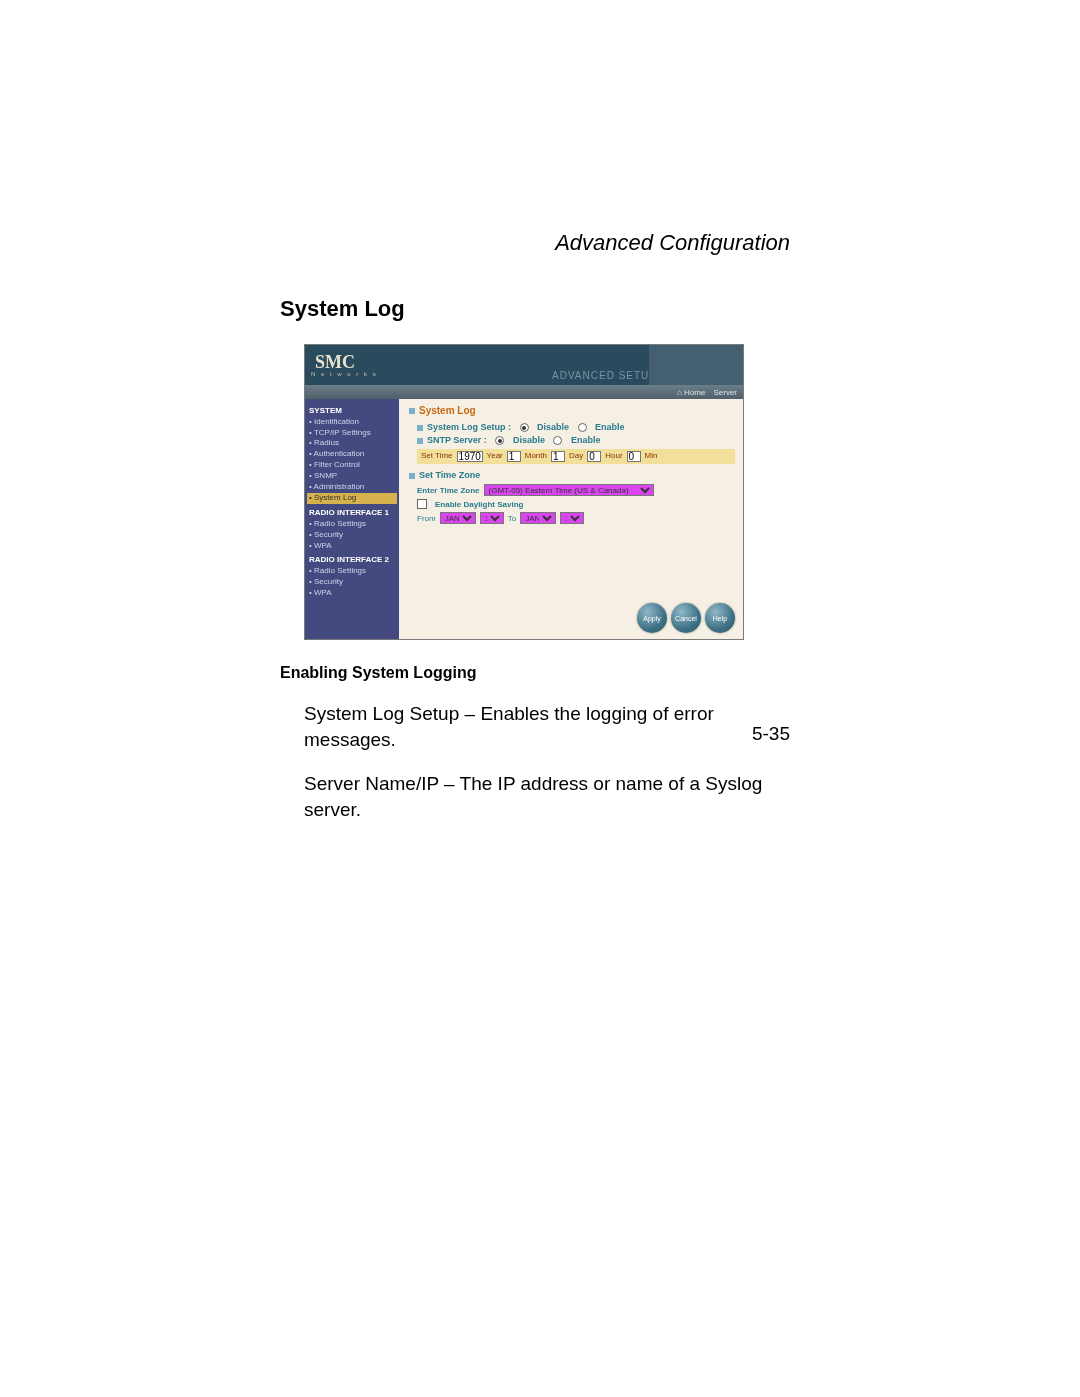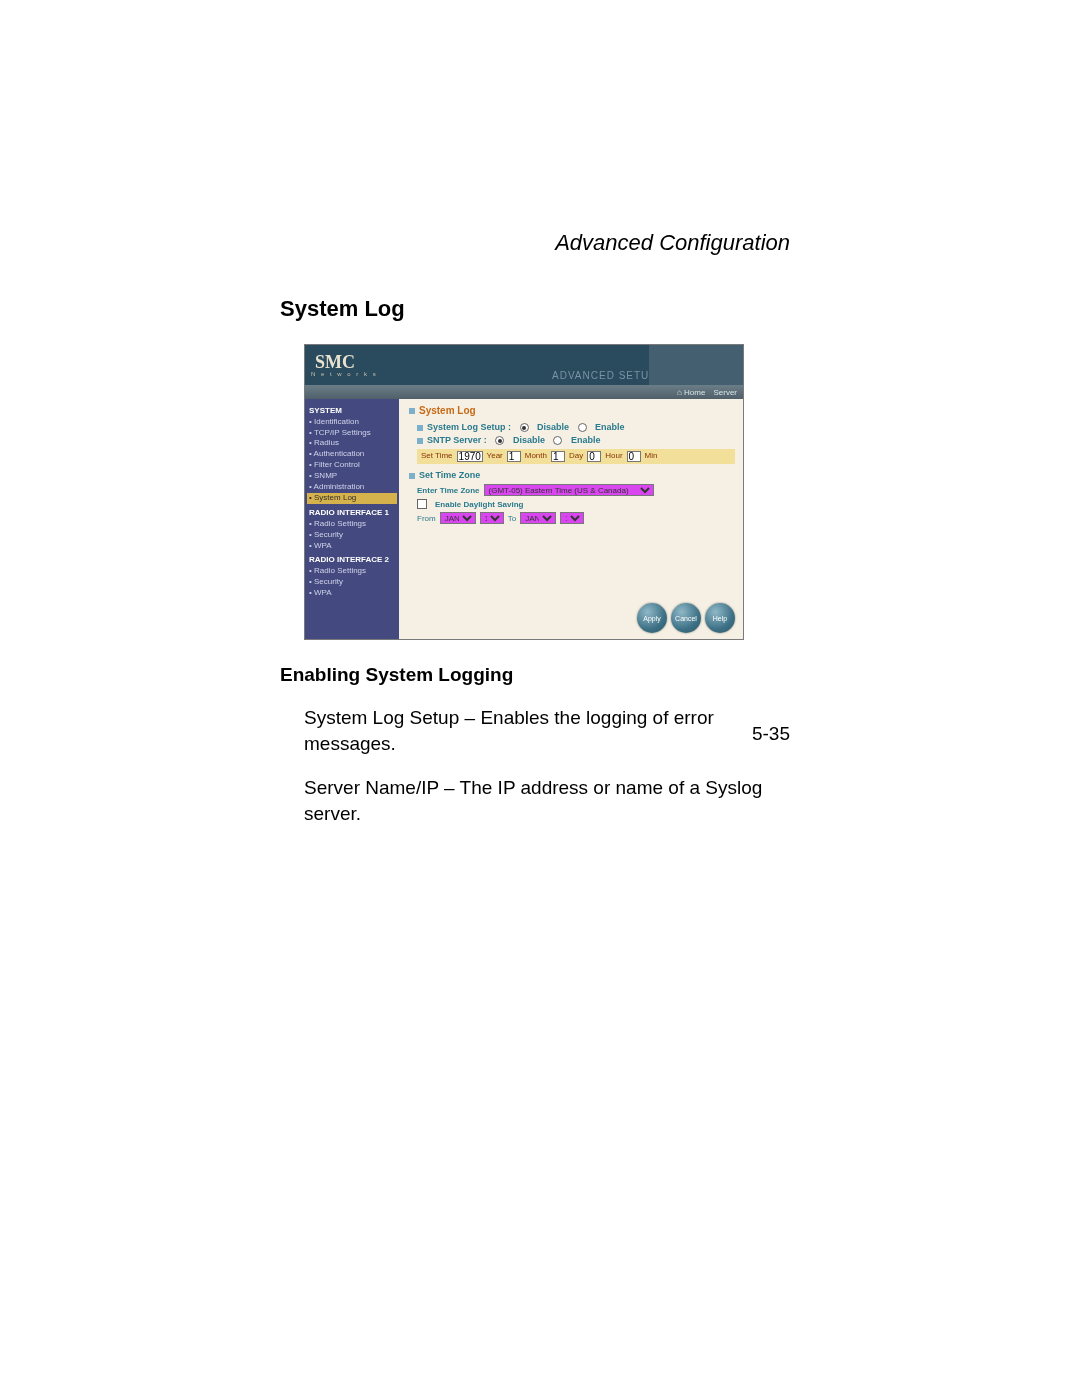--- a/index.html
+++ b/index.html
@@ -31,21 +31,21 @@
   }
   .body-text {
     font-size: 19px;
     line-height: 1.35;
     margin-bottom: 18px;
   }
   .indent {
     margin-left: 24px;
   }
   .subheading {
-    font-size: 19px;
+    font-size: 16px;
     font-weight: bold;
     margin: 24px 0 6px 0;
   }
   .italic { }
   .page-number {
     position: absolute;
     right: 290px;
     bottom: 320px;
     font-size: 19px;
   }

